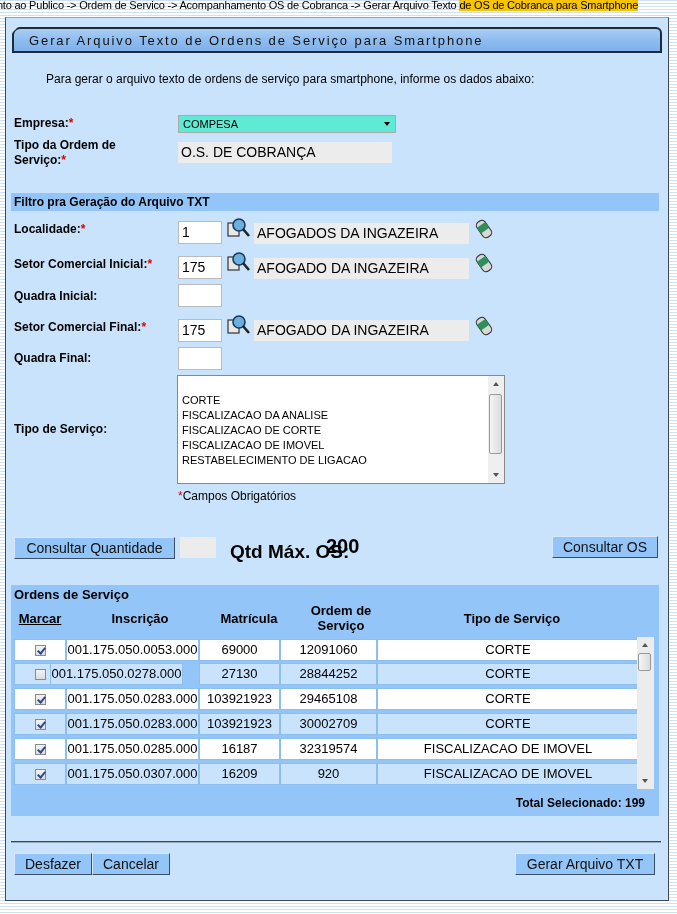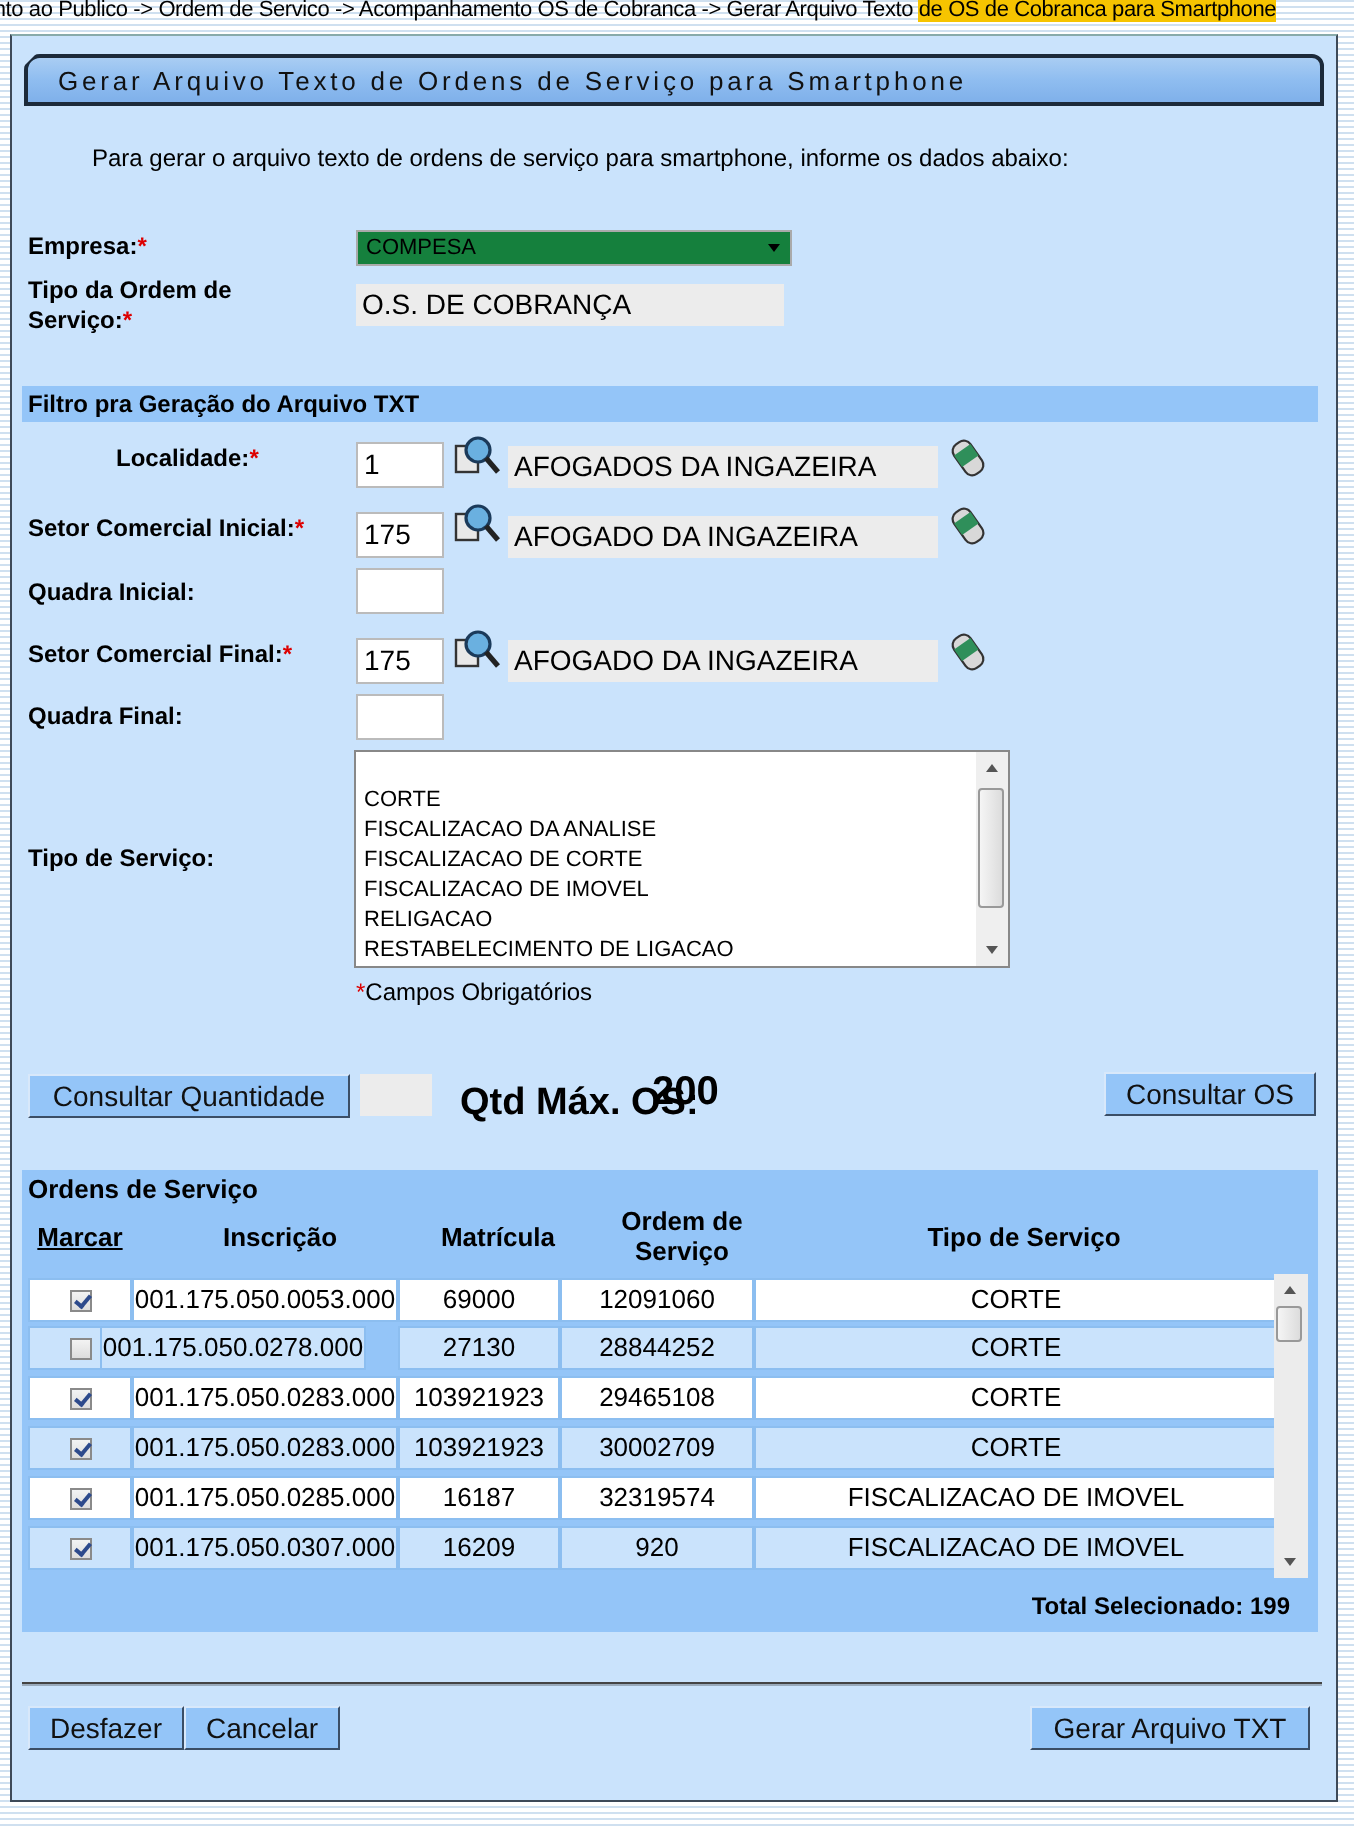--- a/index.html
+++ b/index.html
@@ -30,21 +30,21 @@
     clip-path: polygon(6px 0, 100% 0, 100% 100%, 0 100%, 0 6px);
   }
   .titlebar span {
     position: absolute; left: 15px; top: 4px; font-size: 13px; letter-spacing: 1.9px; color: #111; text-align: right;
   }
   .abs { position: absolute; }
   .lbl { font-weight: bold; font-size: 12px; }
   .req { color: #d00; }
   .intro { left: 8px; top: 54px; font-size: 12px; margin-left: 32px; }
   .sel {
-    background: #15803d; border: 1px solid #aaa; box-sizing: border-box; height: 18px;
+    background: #5eead4; border: 1px solid #aaa; box-sizing: border-box; height: 18px;
     font-size: 11px; padding-left: 4px; line-height: 16px;
   }
   .sel .arrow { position: absolute; right: 5px; top: 6px; width: 0; height: 0;
     border-left: 3px solid transparent; border-right: 3px solid transparent; border-top: 4px solid #000; }
   .ro {
     background: #ececec; font-size: 14px; padding-left: 3px; box-sizing: border-box; line-height: 20px;
   }
   .section {
     left: 5px; width: 648px; height: 18px; background: #94c5f8; font-weight: bold; font-size: 12px;
     line-height: 18px; padding-left: 3px; box-sizing: border-box;
@@ -111,21 +111,21 @@
   </div>
 
   <div class="abs lbl" style="left:8px; top:120px; line-height:15px;">
     <div>Tipo da Ordem de</div>
     <div><span>Serviço:</span><span class="req">*</span></div>
   </div>
   <div class="abs ro" style="left:172px; top:124px; width:214px; height:21px;">O.S. DE COBRANÇA</div>
 
   <div class="abs section" style="top:175px;">Filtro pra Geração do Arquivo TXT</div>
 
-  <div class="abs lbl" style="left:8px; top:204px;margin-left:44px;">
+  <div class="abs lbl" style="left:8px; top:204px;">
     <span>Localidade:</span><span class="req">*</span>
   </div>
   <div class="abs inp" style="left:172px; top:203px; width:44px;">1</div>
   <svg class="abs icon" style="left:220px; top:198px;" viewBox="0 0 24 24">
     <rect x="2" y="7" width="11" height="13" fill="#e8e8e8" stroke="#333" stroke-width="1.2"></rect>
     <circle cx="13" cy="9" r="6" fill="#6ab0e0" stroke="#1b3a5a" stroke-width="1.6"></circle>
     <line x1="17" y1="13" x2="23" y2="20" stroke="#222" stroke-width="2.6"></line>
   </svg>
   <div class="abs ro" style="left:248px; top:205px; width:215px; height:21px;">AFOGADOS DA INGAZEIRA</div>
   <svg class="abs icon" style="left:466px; top:199px;" viewBox="0 0 24 24">
@@ -175,21 +175,20 @@
   <div class="abs lbl" style="left:8px; top:333px;">Quadra Final:</div>
   <div class="abs inp empty" style="left:172px; top:329px;"></div>
 
   <div class="abs lbl" style="left:8px; top:404px;">Tipo de Serviço:</div>
   <div class="abs listbox">
     <div class="opts">
       <div>CORTE</div>
       <div>FISCALIZACAO DA ANALISE</div>
       <div>FISCALIZACAO DE CORTE</div>
       <div>FISCALIZACAO DE IMOVEL</div>
-      <div>RELIGACAO</div>
       <div>RESTABELECIMENTO DE LIGACAO</div>
     </div>
     <div class="vscroll">
       <span class="up"></span>
       <div class="thumb" style="top:18px; height:60px;"></div>
       <span class="down"></span>
     </div>
   </div>
   <div class="abs" style="left:172px; top:471px; font-size:12px;text-align:center;">
     <span class="req">*</span><span>Campos Obrigatórios</span>

